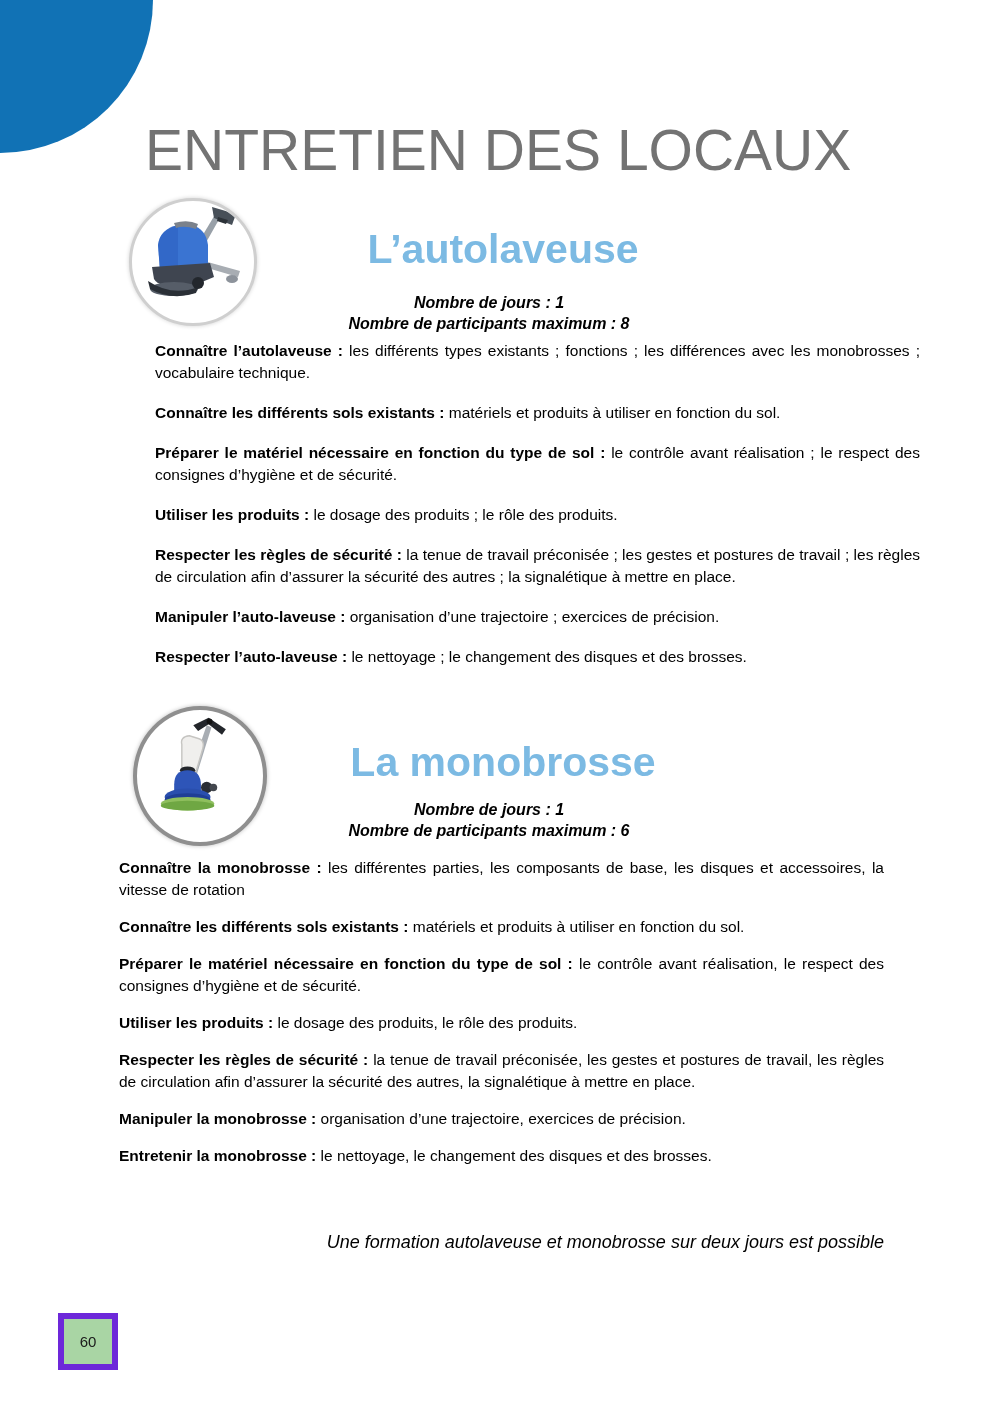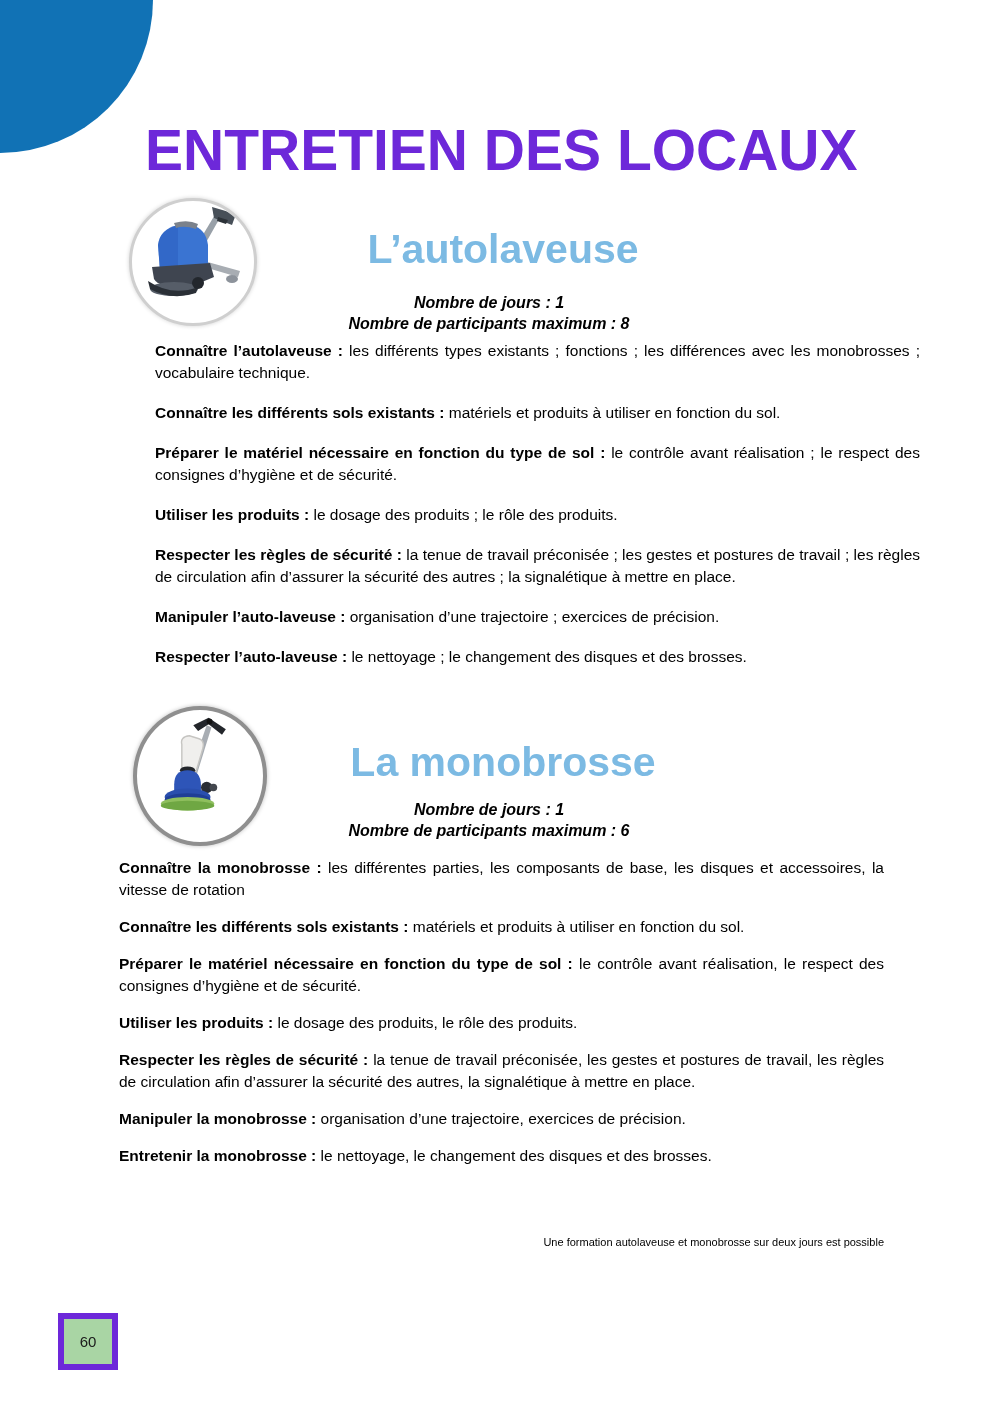--- a/index.html
+++ b/index.html
@@ -14,23 +14,23 @@
   
   .corner{
     position:absolute;left:0;top:0;
     width:153px;height:153px;
     background:#1172b5;
     border-bottom-right-radius:100%;
   }
   .title{
     position:absolute;left:145px;top:122px;
     margin:0;
-    font-size:57px;line-height:1;font-weight:bold;
+    font-size:57px;line-height:1;font-weight:normal;
     letter-spacing:0px;
-    color:#6d28d9;
+    color:#737373;
     white-space:nowrap;
   }
   .img-circle{
     position:absolute;
     border-radius:50%;
     background:#ffffff;
     overflow:hidden;
     box-sizing:content-box;
   }
   .img1{
@@ -65,21 +65,22 @@
     text-align:justify;
   }
   .p1pos{top:340px;margin-left:36px;}
   .p2pos{top:857px;}
   .p1pos p{margin:0 0 18px 0;}
   .p2pos p{margin:0 0 15px 0;}
   .para b{font-weight:bold;}
   .footer-note{
     position:absolute;left:119px;top:1231px;width:765px;
     text-align:right;
-    font-size:11px;line-height:22px;
+    font-style:italic;
+    font-size:18px;line-height:22px;
   }
   .page-number{
     position:absolute;left:58px;top:1313px;
     width:60px;height:57px;
     background:#a9d5a4;
     border:6px solid #6d28d9;
     box-sizing:border-box;
     display:flex;align-items:center;justify-content:center;
     font-size:15px;color:#1a1a1a;
   }

